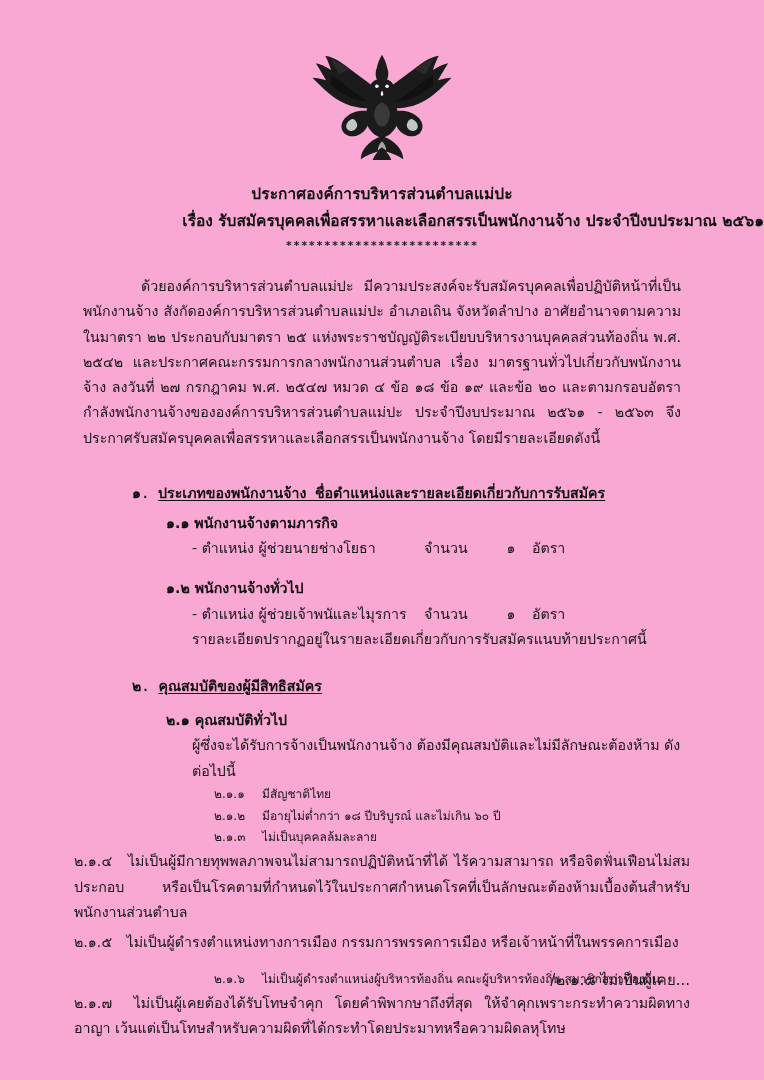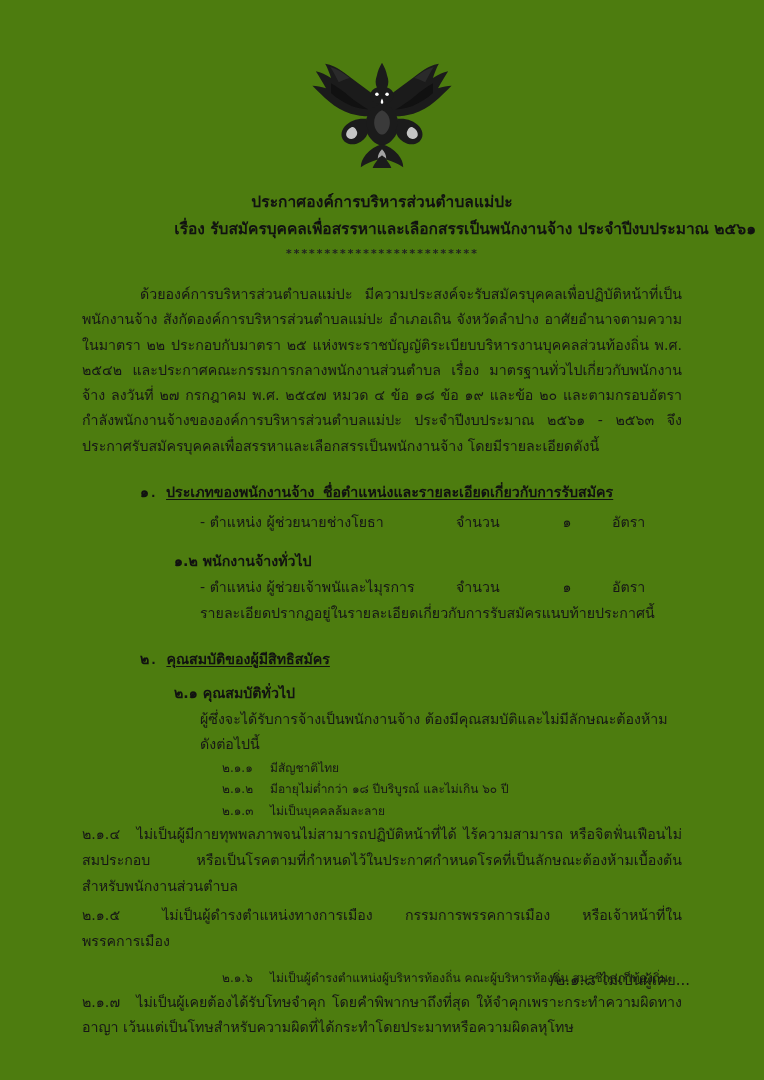--- a/index.html
+++ b/index.html
@@ -14,23 +14,23 @@
     height: 1080px;
     font-family: "DejaVu Sans", "Liberation Sans", sans-serif;
     color: #1a1a1a;
     position: relative;
     overflow: hidden;
   }
 
   .page {
     width: 764px;
     height: 1080px;
-    padding: 8px;
+    padding: 0;
     position: relative;
-    background: #4d7c0f;
+    background: #f9a8d4;
   }
 
   
   .emblem-wrap {
     width: 100%;
     display: flex;
     justify-content: center;
     padding-top: 48px;
   }
   .emblem {
@@ -70,21 +70,21 @@
 
   
   .body-area {
     margin: 22px 74px 0 74px;
   }
   p.para {
     font-size: 14.2px;
     line-height: 1.78;
     text-align: justify;
     text-justify: inter-word;
-    margin: 0;
+    margin: 9px;
     text-indent: 58px;
     color: #161616;
   }
 
   .block-gap-lg { height: 22px; }
   .block-gap-md { height: 14px; }
   .block-gap-sm { height: 8px; }
   .block-gap-xs { height: 4px; }
 
   
@@ -108,21 +108,20 @@
   }
 
   
   .pos-row {
     font-size: 14.2px;
     line-height: 1.8;
     margin-left: 118px;
     display: flex;
     align-items: baseline;
     color: #161616;
-    gap: 24px;
   }
   .pos-row .pos-name { width: 232px; flex: none; }
   .pos-row .pos-qty-label { width: 66px; flex: none; }
   .pos-row .pos-qty-value { width: 42px; flex: none; text-align: center; }
   .pos-row .pos-unit { flex: none; }
 
   .note-line {
     font-size: 14.2px;
     line-height: 1.8;
     margin-left: 118px;
@@ -215,20 +214,24 @@
 
     <div class="block-gap-lg"></div>
 
     <div class="section-head">
       <span class="num">๑.</span>
       <span class="ul">ประเภทของพนักงานจ้าง ชื่อตำแหน่งและรายละเอียดเกี่ยวกับการรับสมัคร</span>
     </div>
 
     <div class="block-gap-xs"></div>
 
+    <div class="sub-head">
+      <span>๑.๑</span>
+      <span>พนักงานจ้างตามภารกิจ</span>
+    </div>
 
     <div class="pos-row">
       <span class="pos-name">- ตำแหน่ง  ผู้ช่วยนายช่างโยธา</span>
       <span class="pos-qty-label">จำนวน</span>
       <span class="pos-qty-value">๑</span>
       <span class="pos-unit">อัตรา</span>
     </div>
 
     <div class="block-gap-md"></div>
 

